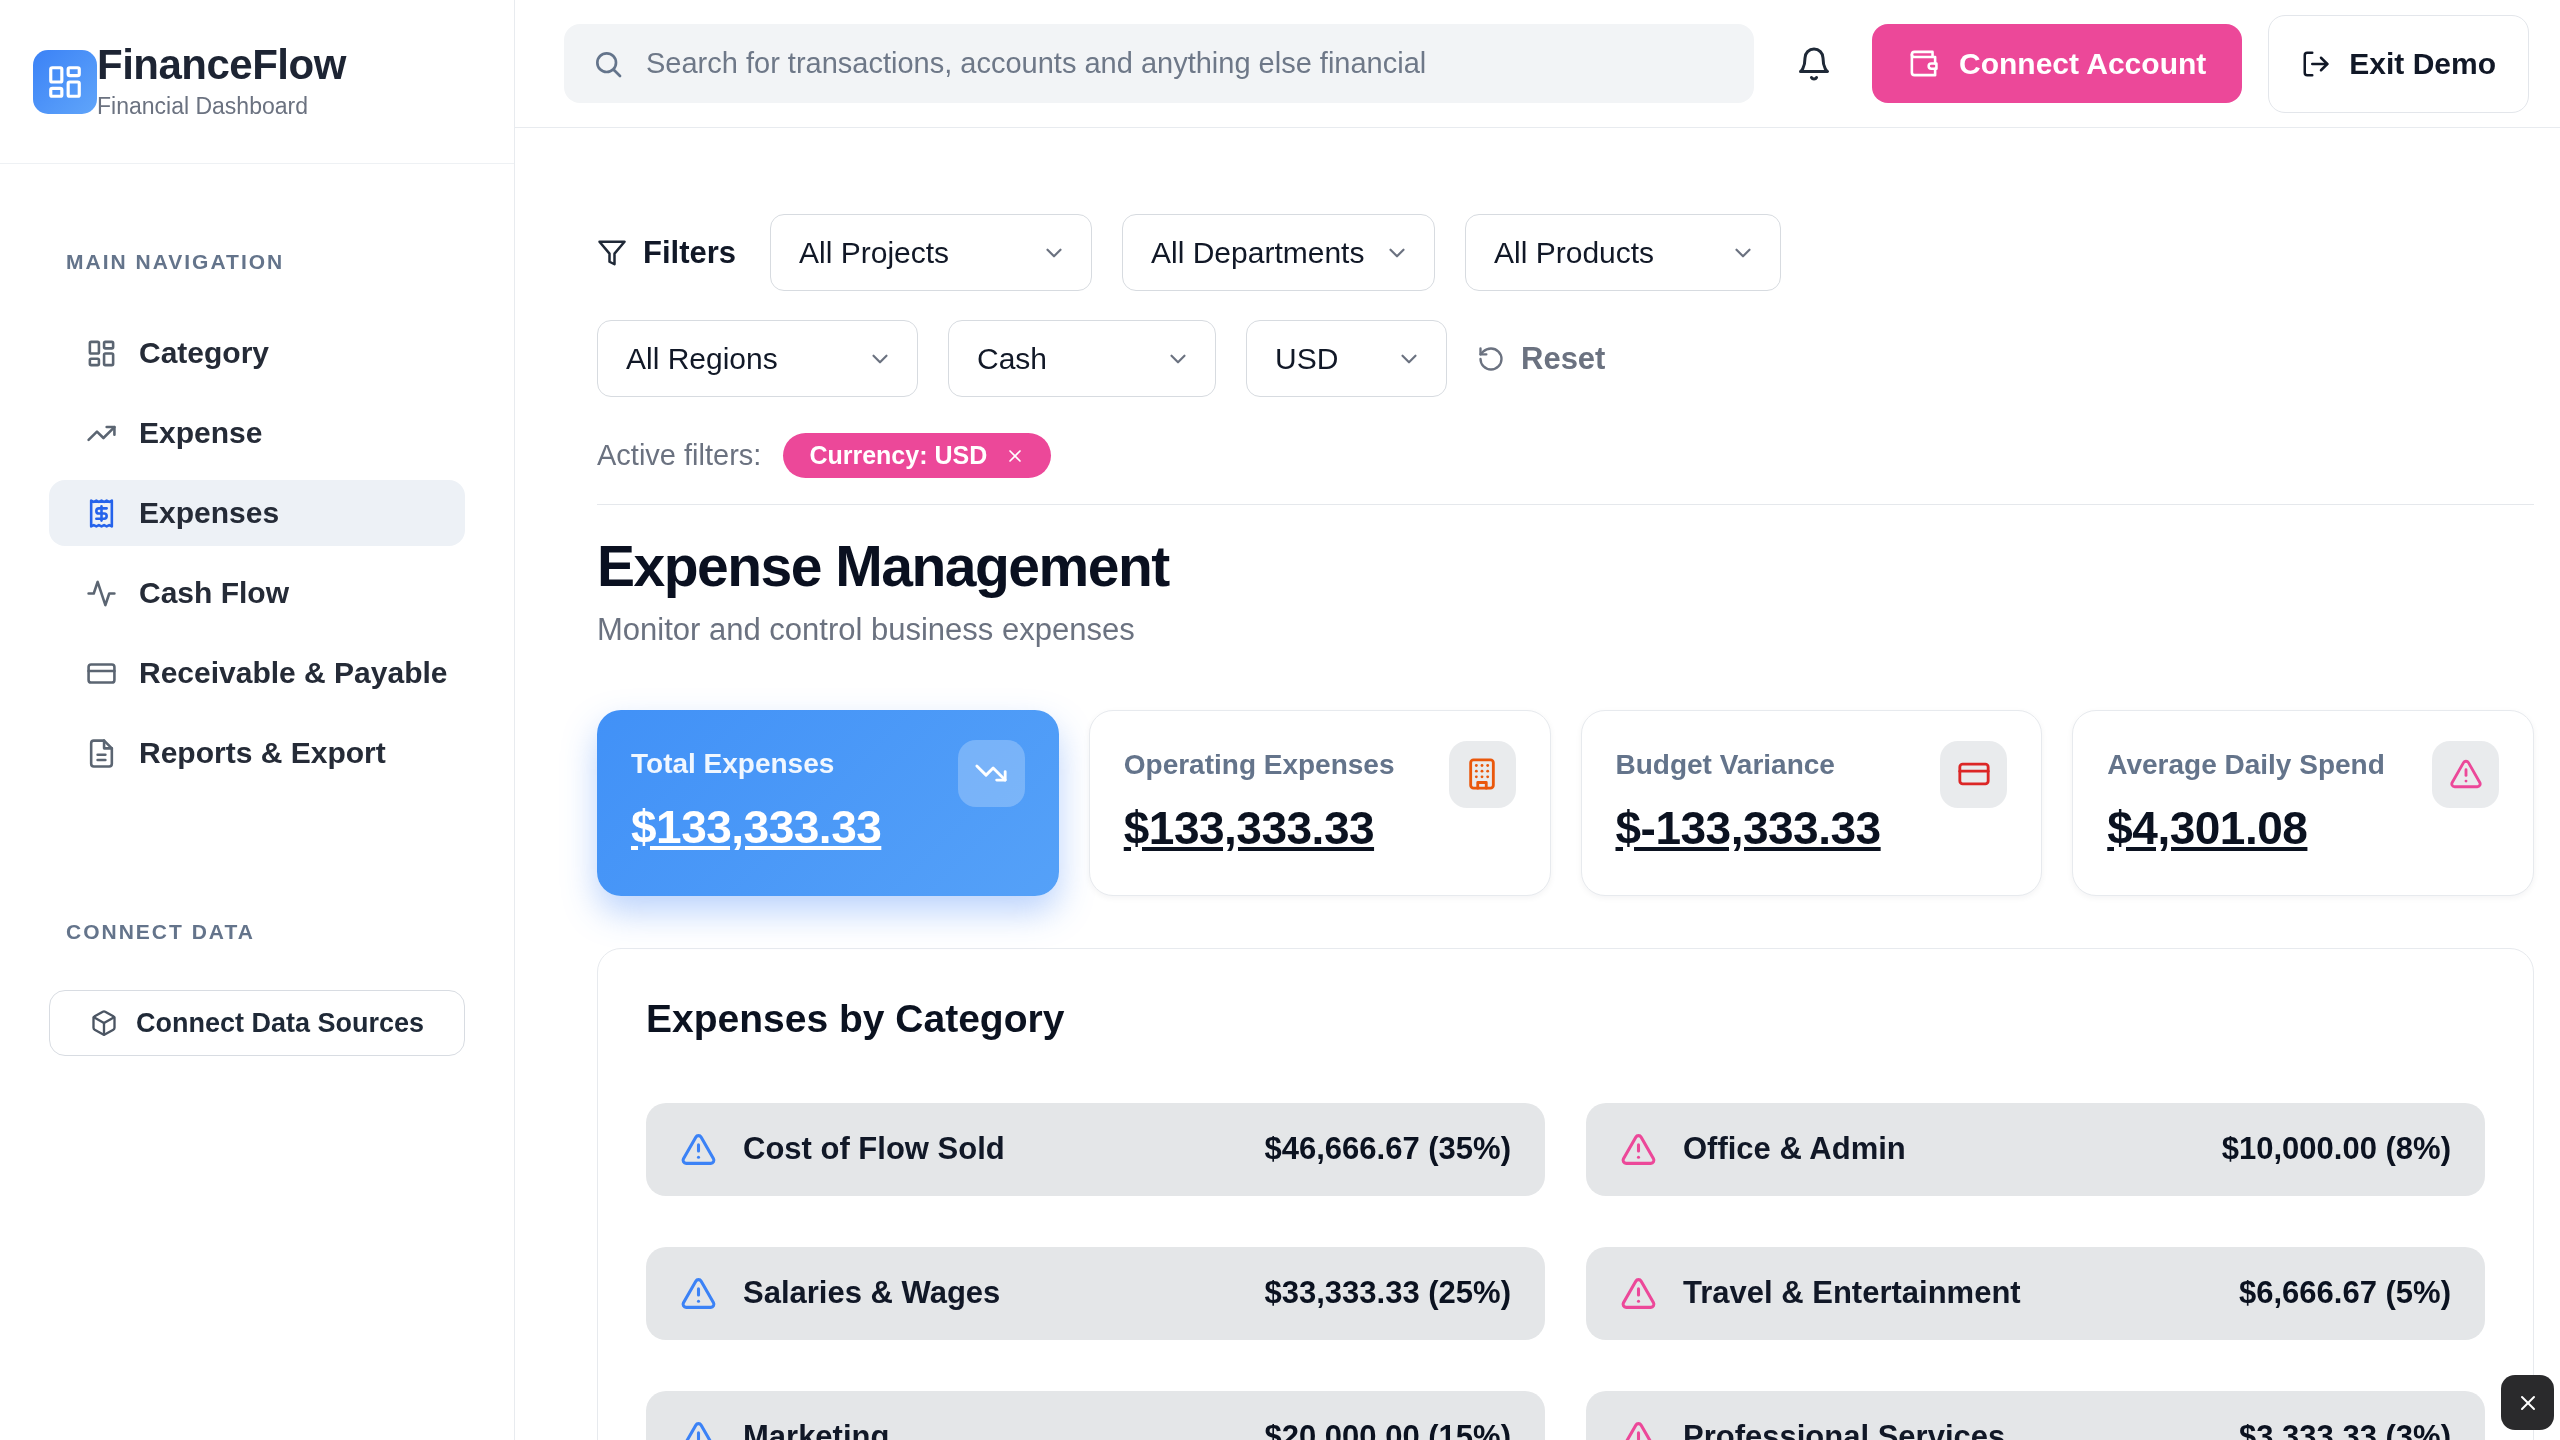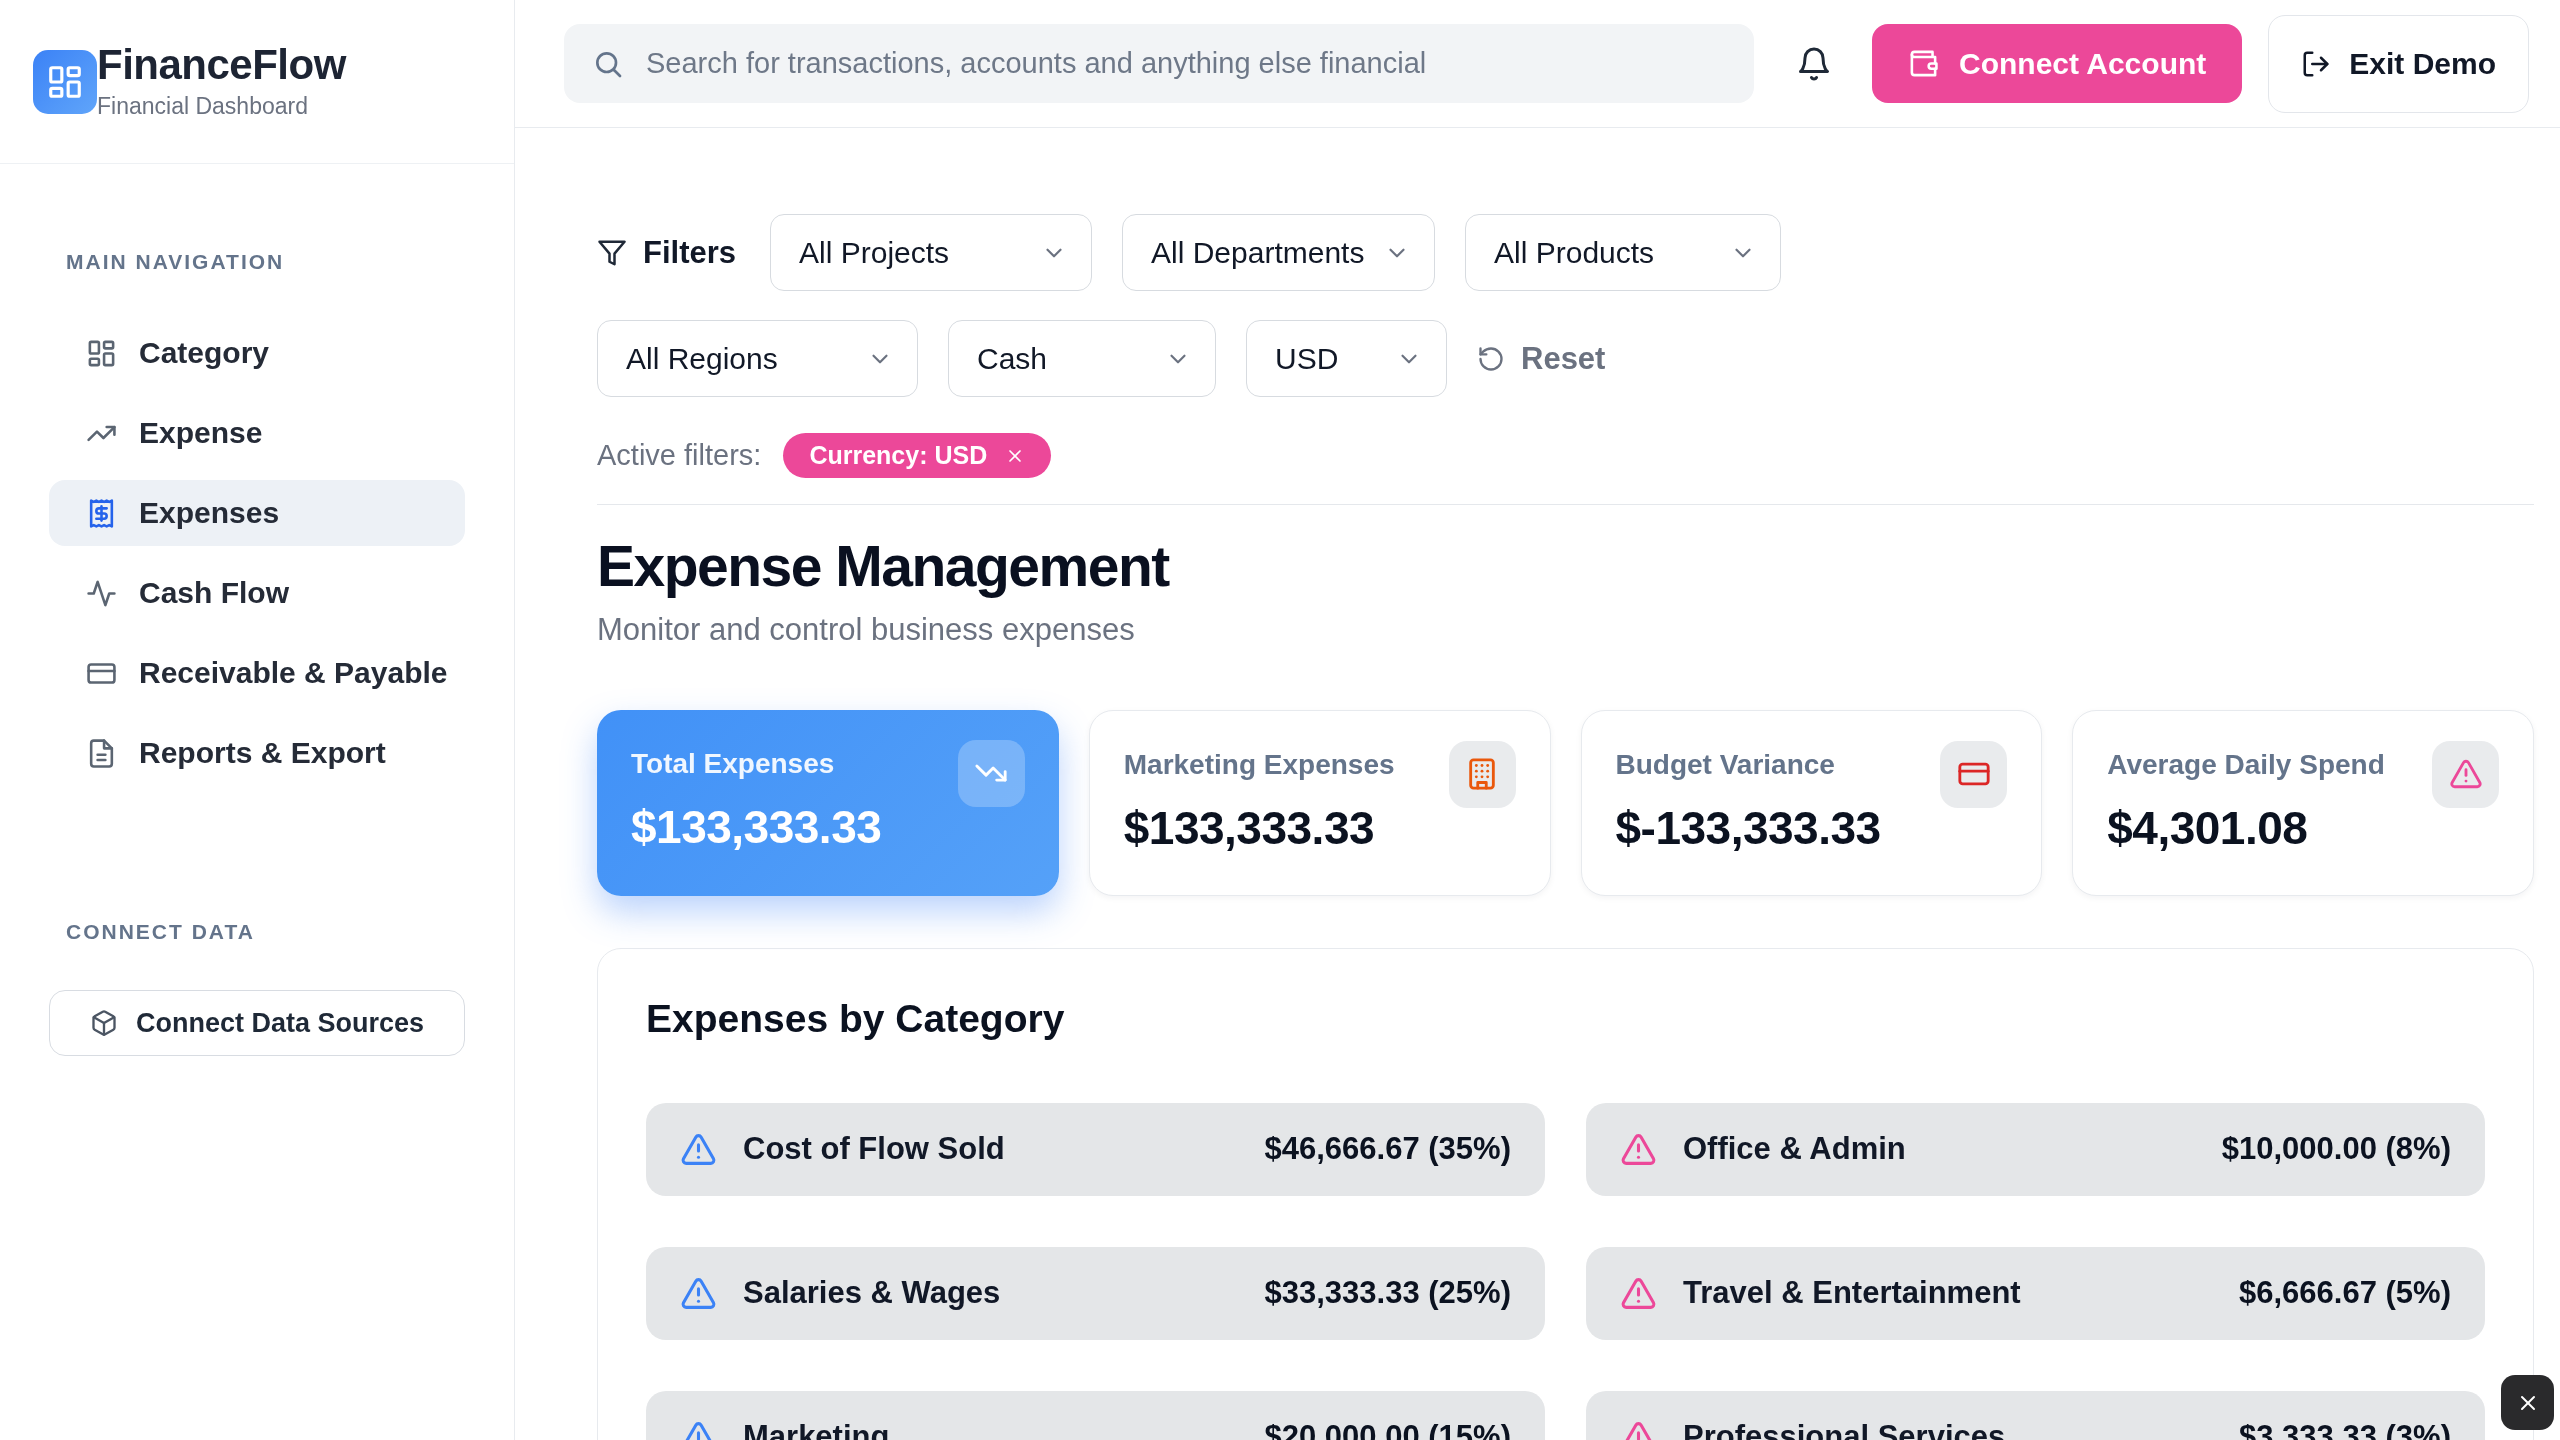--- a/index.html
+++ b/index.html
@@ -64,21 +64,21 @@
   .page-head { margin-top:30px; }
   .page-title { font-size:57px; font-weight:800; color:#0a1020; letter-spacing:-1.5px; line-height:1.1; }
   .page-sub { margin-top:14px; font-size:31px; color:#6b7280; }
 
   
   .stats { margin-top:62px; display:grid; grid-template-columns:repeat(4,1fr); gap:30px; }
   .stat-card { height:186px; border-radius:24px; background:#fff; border:1.5px solid #e7eaee; box-shadow:0 2px 6px rgba(15,23,42,.05); padding:30px 34px; display:flex; justify-content:space-between; align-items:flex-start; }
   .stat-card.primary { background:linear-gradient(135deg,#4191f7 0%,#55a1f8 100%); border:none; box-shadow:0 16px 34px rgba(59,130,246,.35); }
   .stat-label { font-size:28px; font-weight:600; color:#64748b; margin-top:8px; white-space:nowrap; }
   .primary .stat-label { color:rgba(255,255,255,.92); }
-  .stat-value { font-size:46px; font-weight:800; color:#0b1220; margin-top:20px; letter-spacing:-0.5px; white-space:nowrap; }
+  .stat-value { font-size:46px; font-weight:800; color:#0b1220; margin-top:20px; letter-spacing:-0.5px; white-space:nowrap;text-decoration:underline; }
   .primary .stat-value { color:#fff; }
   .stat-chip { width:67px; height:67px; border-radius:18px; background:#e9ebed; display:flex; align-items:center; justify-content:center; flex:none; }
   .primary .stat-chip { background:rgba(255,255,255,.24); }
   .stat-chip svg { width:34px; height:34px; }
   .ic-white{color:#fff;} .ic-orange{color:#ea580c;} .ic-red{color:#dc2626;} .ic-pink{color:#ec4899;}
 
   
   .cat-card { margin-top:52px; border:1.5px solid #e7eaee; border-radius:24px; padding:48px; height:660px; background:#fff; }
   .cat-title { font-size:39px; font-weight:700; color:#0b1220; }
   .cat-grid { margin-top:62px; display:grid; grid-template-columns:1fr 1fr; gap:51px 41px; }
@@ -368,21 +368,21 @@
           <div class="stat-value">$133,333.33</div>
         </div>
         <div class="stat-chip">
           <svg class="ic ic-white">
               <use href="#i-trend-down"></use>
             </svg>
         </div>
       </div>
       <div class="stat-card">
         <div>
-          <div class="stat-label">Marketing Expenses</div>
+          <div class="stat-label">Operating Expenses</div>
           <div class="stat-value">$133,333.33</div>
         </div>
         <div class="stat-chip">
           <svg class="ic ic-orange">
               <use href="#i-building"></use>
             </svg>
         </div>
       </div>
       <div class="stat-card">
         <div>

